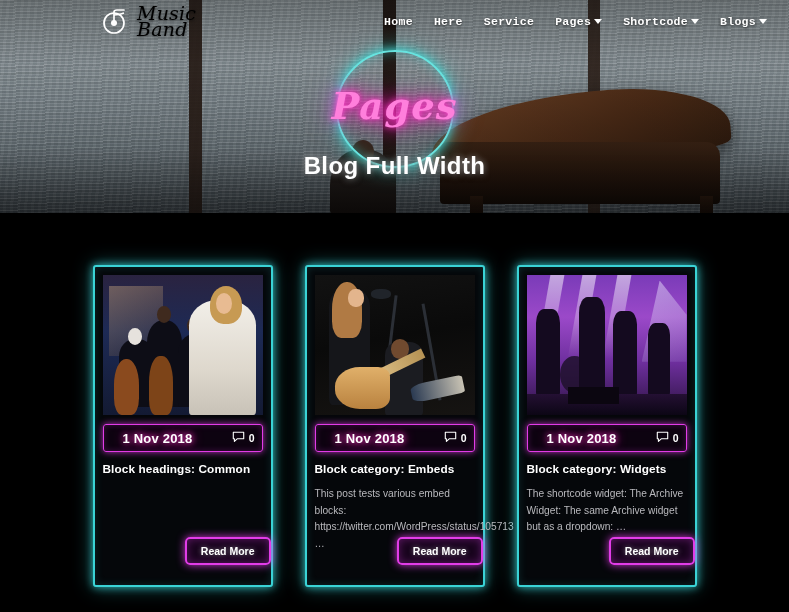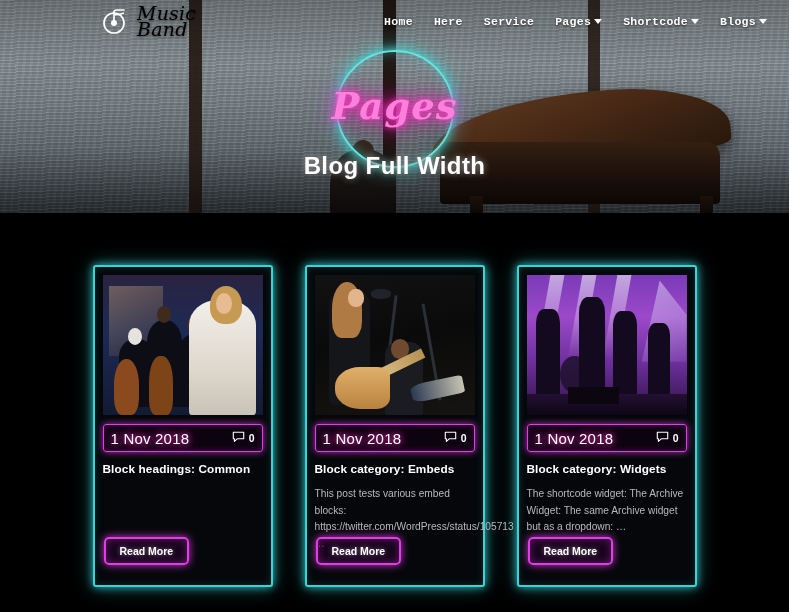--- a/index.html
+++ b/index.html
@@ -196,39 +196,40 @@
   .meta {
     margin-top:9px;
     border:1px solid #e23ce8;
     border-radius:3px;
     box-shadow:0 0 7px rgba(226,60,232,.8), inset 0 0 6px rgba(226,60,232,.25);
     padding:4px 7px;
     display:flex; align-items:center; justify-content:space-between;
     background:rgba(18,2,20,.65);
   }
   .meta-date {
-    font-size:15px; font-weight:normal; color:#fff;
+    font-size:13px; font-weight:bold; color:#fff;
     text-shadow:0 0 6px #ff3ec8, 0 0 12px rgba(233,21,168,.85);
     letter-spacing:.2px;
+    margin-left:12px;
   }
   .meta-comments { display:flex; align-items:center; gap:4px; }
   .meta-count { font-size:10.5px; color:#fff; font-weight:bold; }
   .card-title {
     margin-top:10px;
     font-size:11.8px; font-weight:bold; color:#fff;
     line-height:1.25; letter-spacing:.1px;
   }
   .card-excerpt {
     margin-top:9px;
     font-size:10.2px; color:#b9b9bd; line-height:1.65;
     white-space:pre-line;
   }
   .card-excerpt.nowrapurl { white-space:normal; }
   .card-excerpt .url { display:block; white-space:nowrap; }
-  .read-more-wrap { position:absolute; left:9px; right:0; bottom:20px; display:flex; justify-content:flex-start; }
+  .read-more-wrap { position:absolute; left:9px; right:0; bottom:20px; display:flex; justify-content:flex-end; }
   .read-more {
     font-size:10.5px; font-weight:bold; color:#fff;
     padding:6px 14px; cursor:pointer;
     border:2px solid #e23ce8; border-radius:5px;
     background:rgba(40,2,46,.55);
     box-shadow:0 0 9px rgba(226,60,232,.9), inset 0 0 8px rgba(226,60,232,.35);
     text-shadow:0 0 5px rgba(255,255,255,.45);
   }
 </style>
 </head>

